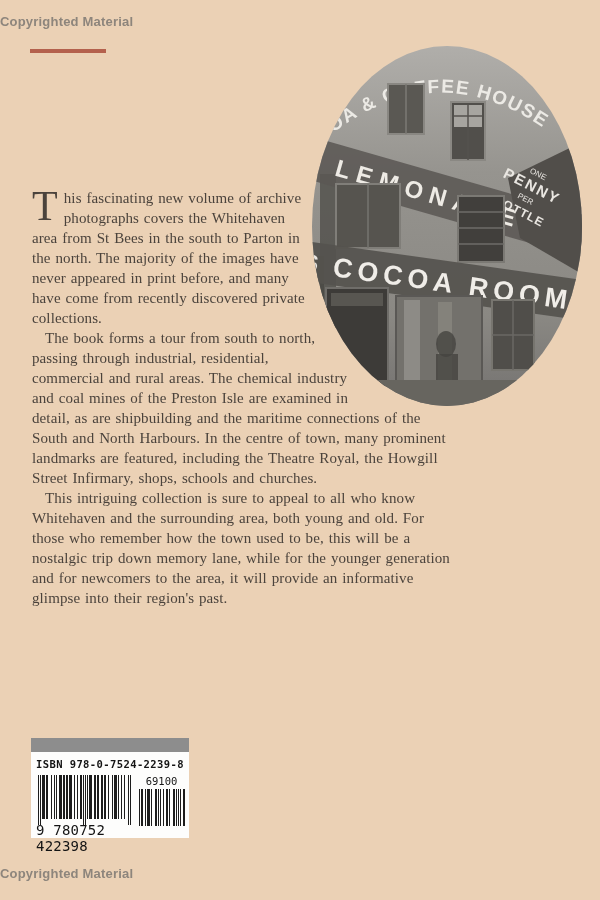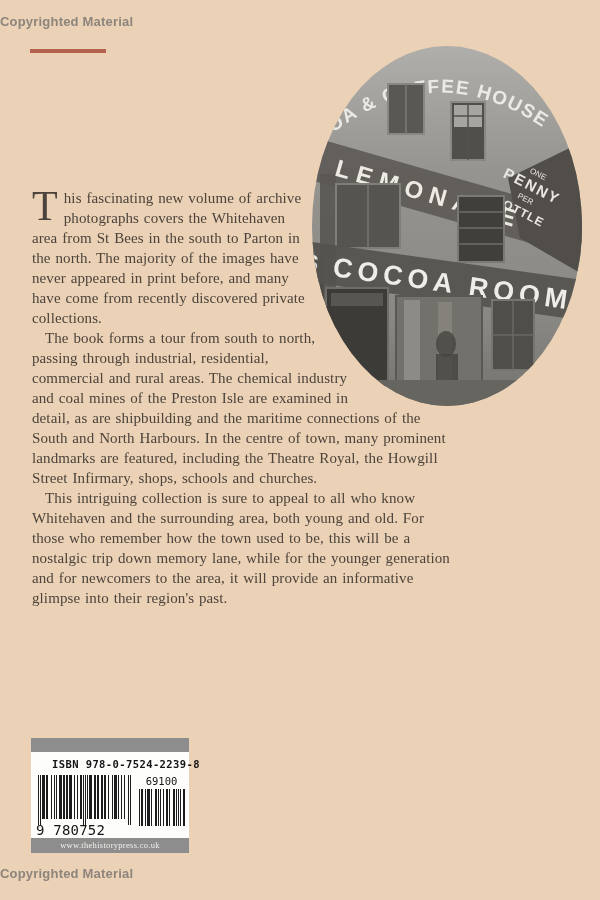--- a/index.html
+++ b/index.html
@@ -46,21 +46,21 @@
   .dropcap{
     float:left; font-size:42px; line-height:33px;
     padding:2px 6px 0 0; color:#4b433c;
   }
 
   
   .label{ position:absolute; left:31px; top:738px; width:158px; height:115px; }
   .label-header{ position:absolute; left:0; top:0; width:158px; height:14px; background:#8d8d8d; }
   .label-body{ position:absolute; left:0; top:14px; width:158px; height:86px; background:#fdfdfc; }
   .isbn-line{
-    position:absolute; left:16px; top:20px; width:158px; text-align:center;
+    position:absolute; left:0; top:20px; width:158px; text-align:center;
     font-family:"DejaVu Sans Mono", monospace; font-weight:bold;
     font-size:10.5px; color:#141414; letter-spacing:.4px;
   }
   .ean13-bars{ position:absolute; left:7px; top:37px; }
   .ean13-digits{
     position:absolute; left:5px; top:84px; width:110px;
     font-family:"DejaVu Sans Mono", monospace; font-size:14px;
     letter-spacing:.2px; color:#141414;
   }
   .addon-text{
@@ -254,18 +254,17 @@
         <rect x="31.00" y="0" width="1.00" height="37" fill="#1c1c1c"></rect>
         <rect x="35.00" y="0" width="1.00" height="37" fill="#1c1c1c"></rect>
         <rect x="36.00" y="0" width="1.00" height="37" fill="#1c1c1c"></rect>
         <rect x="38.00" y="0" width="1.00" height="37" fill="#1c1c1c"></rect>
         <rect x="40.00" y="0" width="1.00" height="37" fill="#1c1c1c"></rect>
         <rect x="42.00" y="0" width="1.00" height="37" fill="#1c1c1c"></rect>
         <rect x="45.00" y="0" width="1.00" height="37" fill="#1c1c1c"></rect>
         <rect x="46.00" y="0" width="1.00" height="37" fill="#1c1c1c"></rect>
         <rect x="47.00" y="0" width="1.00" height="37" fill="#1c1c1c"></rect>
       </svg>
-    <div class="label-footer">www.thehistorypress.co.uk</div>
   </div>
 
   <div class="copyright bottom">Copyrighted Material</div>
 
 </div>
 
 </body></html>

